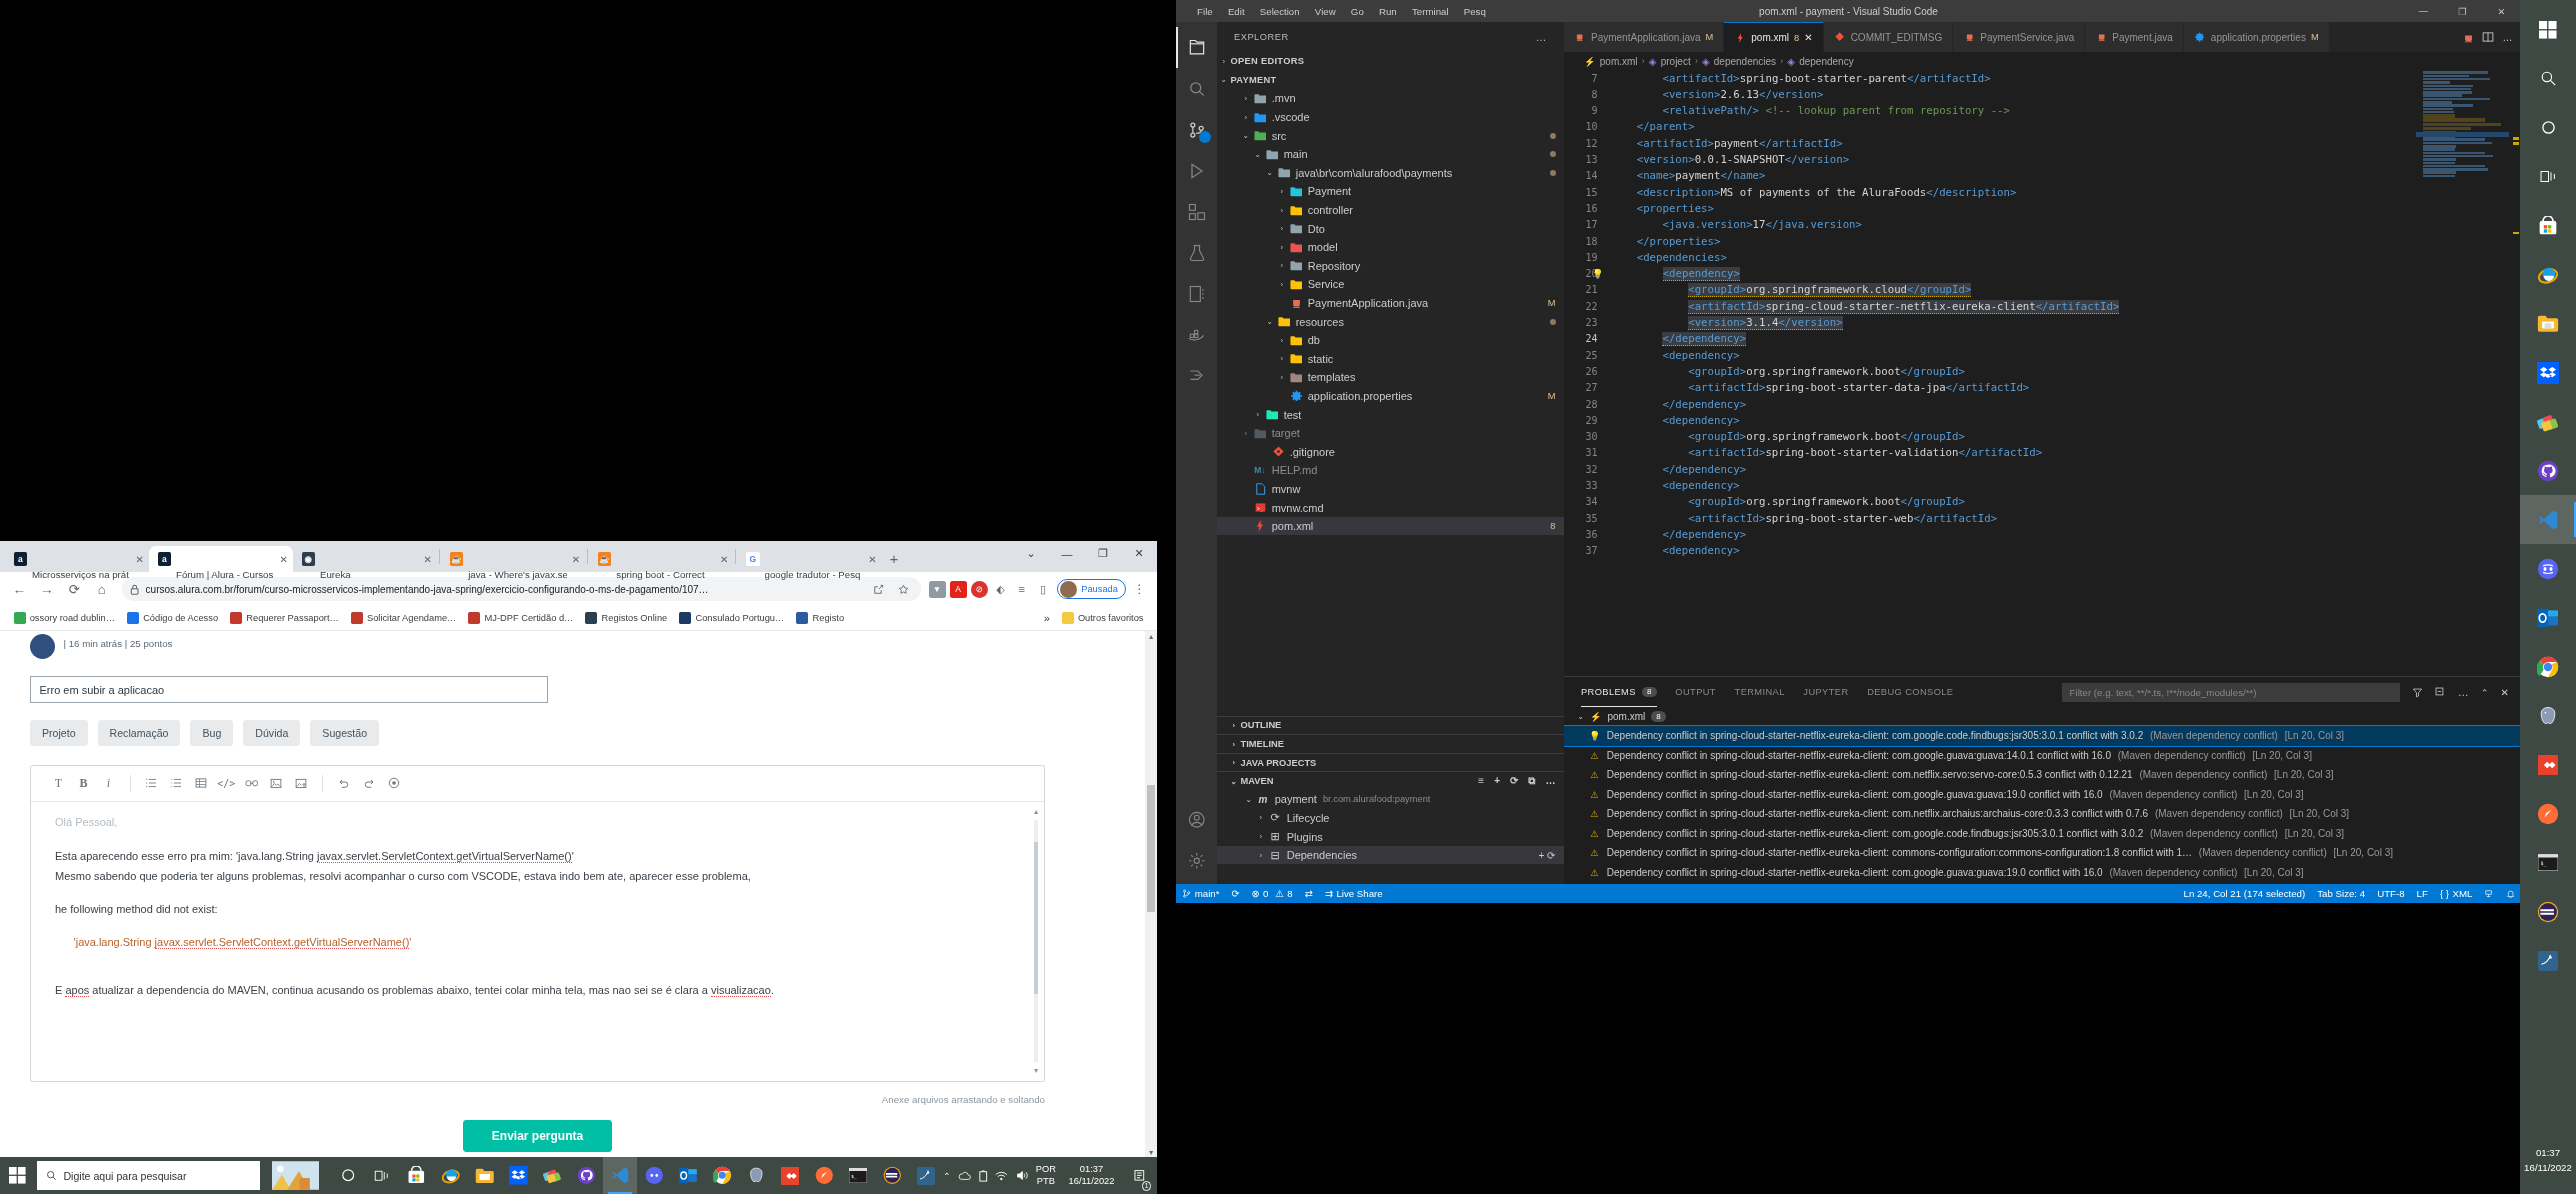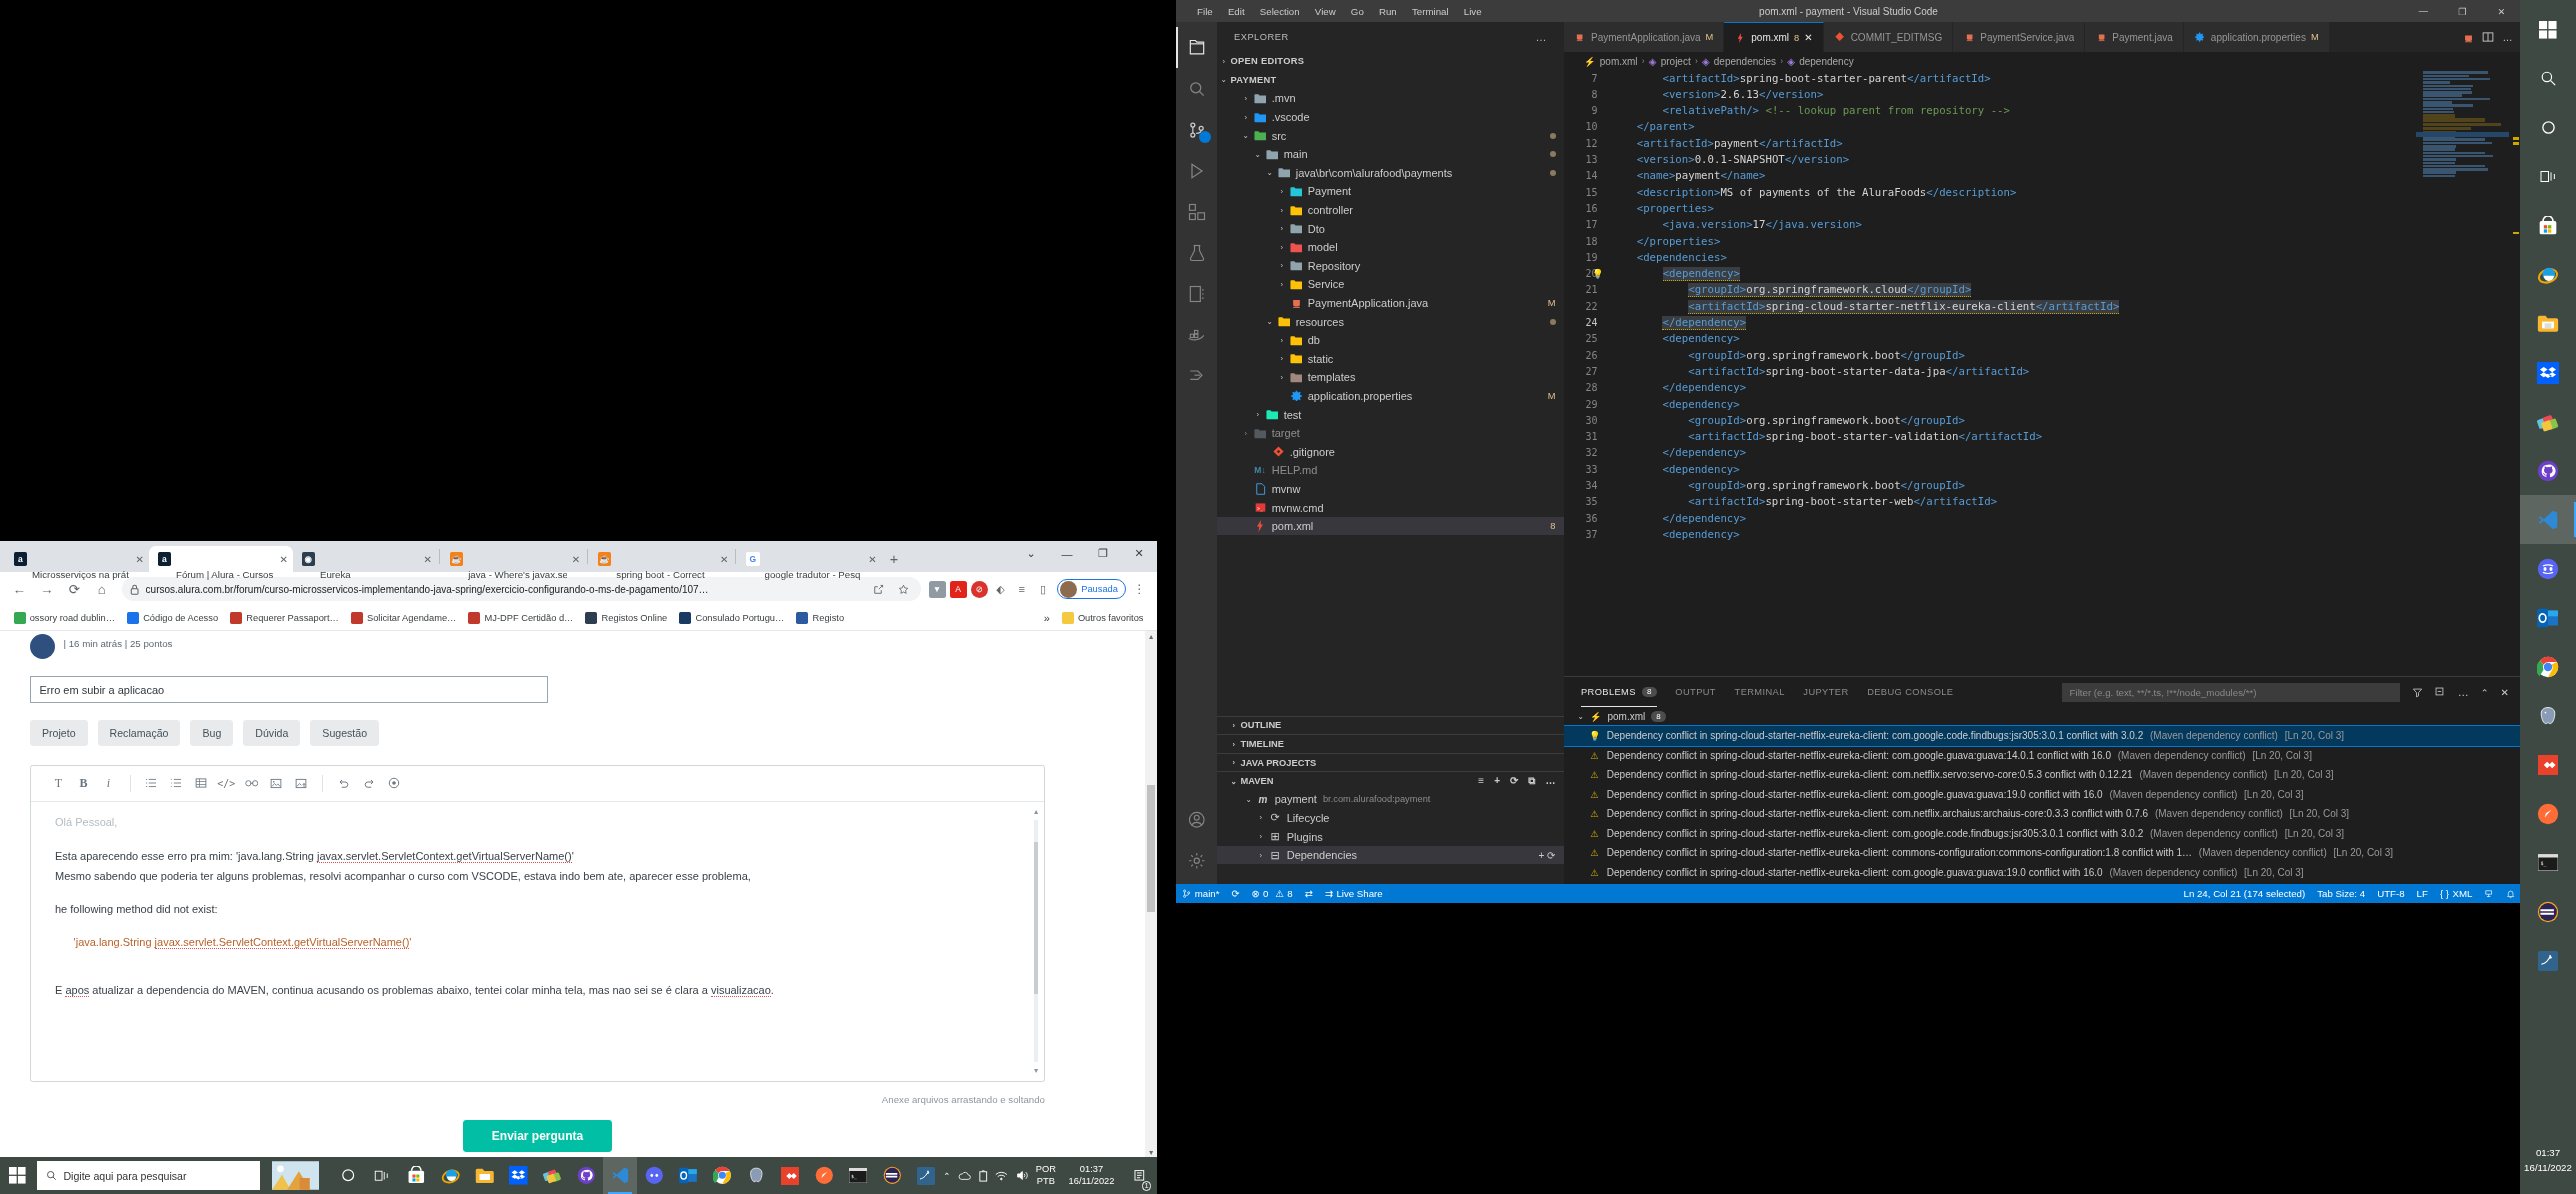--- a/index.html
+++ b/index.html
@@ -472,21 +472,21 @@
 
     <div class="vs-title">
       <div class="vs-menu" id="vs-menu">
           <span>File</span>
           <span>Edit</span>
           <span>Selection</span>
           <span>View</span>
           <span>Go</span>
           <span>Run</span>
           <span>Terminal</span>
-          <span>Live</span>
+          <span>Pesq</span>
         </div>
       <div class="vs-title-center">pom.xml - payment - Visual Studio Code</div>
       <div class="vs-wc">
         <span>—</span>
         <span>❐</span>
         <span>✕</span>
       </div>
     </div>
 
     <div class="vs-body">
@@ -969,20 +969,21 @@
               <div class="cline"><span class="gut">13</span><span class="ctext">    <span class="tg">&lt;version&gt;</span><span class="tx">0.0.1-SNAPSHOT</span><span class="tg">&lt;/version&gt;</span></span></div>
               <div class="cline"><span class="gut">14</span><span class="ctext">    <span class="tg">&lt;name&gt;</span><span class="tx">payment</span><span class="tg">&lt;/name&gt;</span></span></div>
               <div class="cline"><span class="gut">15</span><span class="ctext">    <span class="tg">&lt;description&gt;</span><span class="tx">MS of payments of the AluraFoods</span><span class="tg">&lt;/description&gt;</span></span></div>
               <div class="cline"><span class="gut">16</span><span class="ctext">    <span class="tg">&lt;properties&gt;</span></span></div>
               <div class="cline"><span class="gut">17</span><span class="ctext">        <span class="tg">&lt;java.version&gt;</span><span class="tx">17</span><span class="tg">&lt;/java.version&gt;</span></span></div>
               <div class="cline"><span class="gut">18</span><span class="ctext">    <span class="tg">&lt;/properties&gt;</span></span></div>
               <div class="cline"><span class="gut">19</span><span class="ctext">    <span class="tg">&lt;dependencies&gt;</span></span></div>
               <div class="cline"><span class="gut">20</span><span class="bulb" style="position: static; margin-left: -18.6px; margin-right: 6.8px;">💡</span><span class="ctext">        <span class="sel-hl squig tg">&lt;dependency&gt;</span></span></div>
               <div class="cline"><span class="gut">21</span><span class="ctext">            <span class="sel-hl squig"><span class="tg">&lt;groupId&gt;</span><span class="tx">org.springframework.cloud</span><span class="tg">&lt;/groupId&gt;</span></span></span></div>
               <div class="cline"><span class="gut">22</span><span class="ctext">            <span class="sel-hl squig"><span class="tg">&lt;artifactId&gt;</span><span class="tx">spring-cloud-starter-netflix-eureka-client</span><span class="tg">&lt;/artifactId&gt;</span></span></span></div>
+              <div class="cline"><span class="gut">23</span><span class="ctext">            <span class="sel-hl squig"><span class="tg">&lt;version&gt;</span><span class="tx">3.1.4</span><span class="tg">&lt;/version&gt;</span></span></span></div>
               <div class="cline"><span class="gut cur">24</span><span class="ctext">        <span class="sel-hl squig tg">&lt;/dependency&gt;</span></span></div>
               <div class="cline"><span class="gut">25</span><span class="ctext">        <span class="tg">&lt;dependency&gt;</span></span></div>
               <div class="cline"><span class="gut">26</span><span class="ctext">            <span class="tg">&lt;groupId&gt;</span><span class="tx">org.springframework.boot</span><span class="tg">&lt;/groupId&gt;</span></span></div>
               <div class="cline"><span class="gut">27</span><span class="ctext">            <span class="tg">&lt;artifactId&gt;</span><span class="tx">spring-boot-starter-data-jpa</span><span class="tg">&lt;/artifactId&gt;</span></span></div>
               <div class="cline"><span class="gut">28</span><span class="ctext">        <span class="tg">&lt;/dependency&gt;</span></span></div>
               <div class="cline"><span class="gut">29</span><span class="ctext">        <span class="tg">&lt;dependency&gt;</span></span></div>
               <div class="cline"><span class="gut">30</span><span class="ctext">            <span class="tg">&lt;groupId&gt;</span><span class="tx">org.springframework.boot</span><span class="tg">&lt;/groupId&gt;</span></span></div>
               <div class="cline"><span class="gut">31</span><span class="ctext">            <span class="tg">&lt;artifactId&gt;</span><span class="tx">spring-boot-starter-validation</span><span class="tg">&lt;/artifactId&gt;</span></span></div>
               <div class="cline"><span class="gut">32</span><span class="ctext">        <span class="tg">&lt;/dependency&gt;</span></span></div>
               <div class="cline"><span class="gut">33</span><span class="ctext">        <span class="tg">&lt;dependency&gt;</span></span></div>

